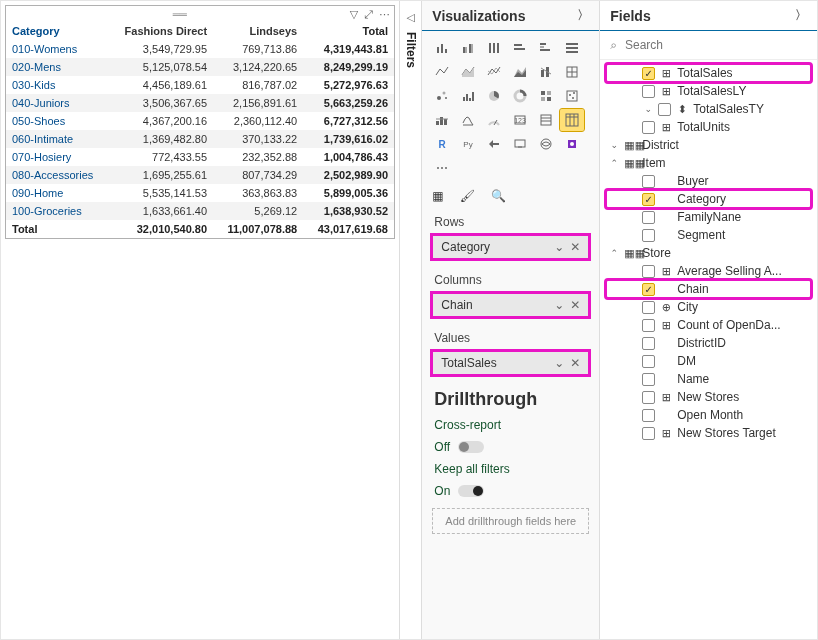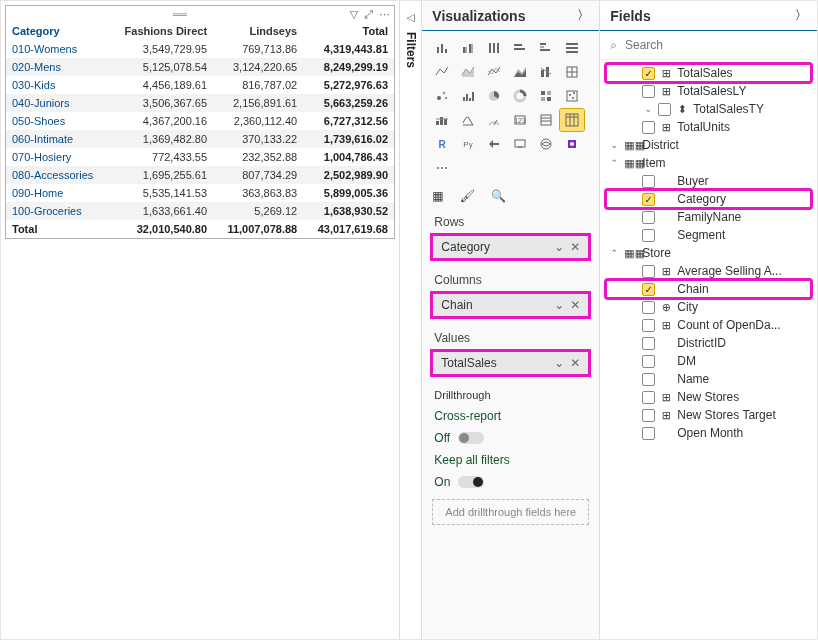--- a/index.html
+++ b/index.html
@@ -34,21 +34,21 @@
   .viz-cell.sel { background:#ffe076; outline:1px solid #d4a300;}
   .viz-cell svg { display:block; }
 
   .subtools { display:flex; gap:16px; padding:4px 10px; }
   .section-label { padding:8px 12px 4px; font-size:12px; color:#444;}
   .field-well { margin:2px 10px 6px; background:#e8e8e8; border:1px solid #d4d4d4; padding:4px 8px; font-size:12px; display:flex; justify-content:space-between; align-items:center;}
   .field-well .name {}
   .field-well .ctl { color:#666; display:flex; gap:6px;}
   .hl { outline:3px solid #e815c5; outline-offset:-1px; }
 
-  .drill-h { padding:8px 12px 4px; font-size:11px; font-weight:400;}
+  .drill-h { padding:8px 12px 4px; font-size:18px; font-weight:700;}
   .drill-row { padding:4px 12px; font-size:12px; display:flex; align-items:center; gap:8px; color:#14532d;}
   .toggle { width:26px; height:12px; border-radius:6px; background:#ddd; position:relative;}
   .toggle .knob { width:10px; height:10px; background:#666; border-radius:50%; position:absolute; top:1px;}
   .toggle.off .knob { left:1px; background:#888;}
   .toggle.on .knob { right:1px; background:#222;}
   .add-drill { margin:6px 10px; padding:6px; border:1px dashed #bbb; color:#888; text-align:center; font-size:11px;}
 
   .search { display:flex; align-items:center; gap:6px; padding:6px 10px; border-bottom:1px solid #eee; color:#888;}
   .search input { border:none; outline:none; font-size:12px; flex:1;}
   .tree { padding:4px 6px; overflow:auto; font-size:12px;}
@@ -531,24 +531,24 @@
           <span class="ficon"></span>
           <span class="flabel">Name</span>
         </div>
         <div class="tree-row indent2">
           <span class="chk "></span>
           <span class="ficon calc"></span>
           <span class="flabel">New Stores</span>
         </div>
         <div class="tree-row indent2">
           <span class="chk "></span>
+          <span class="ficon"></span>
+          <span class="flabel">Open Month</span>
+        </div>
+        <div class="tree-row indent2">
+          <span class="chk "></span>
           <span class="ficon calc"></span>
           <span class="flabel">New Stores Target</span>
-        </div>
-        <div class="tree-row indent2">
-          <span class="chk "></span>
-          <span class="ficon"></span>
-          <span class="flabel">Open Month</span>
         </div>
       </div>
   </div>
 
 </div>
 
 </body></html>

